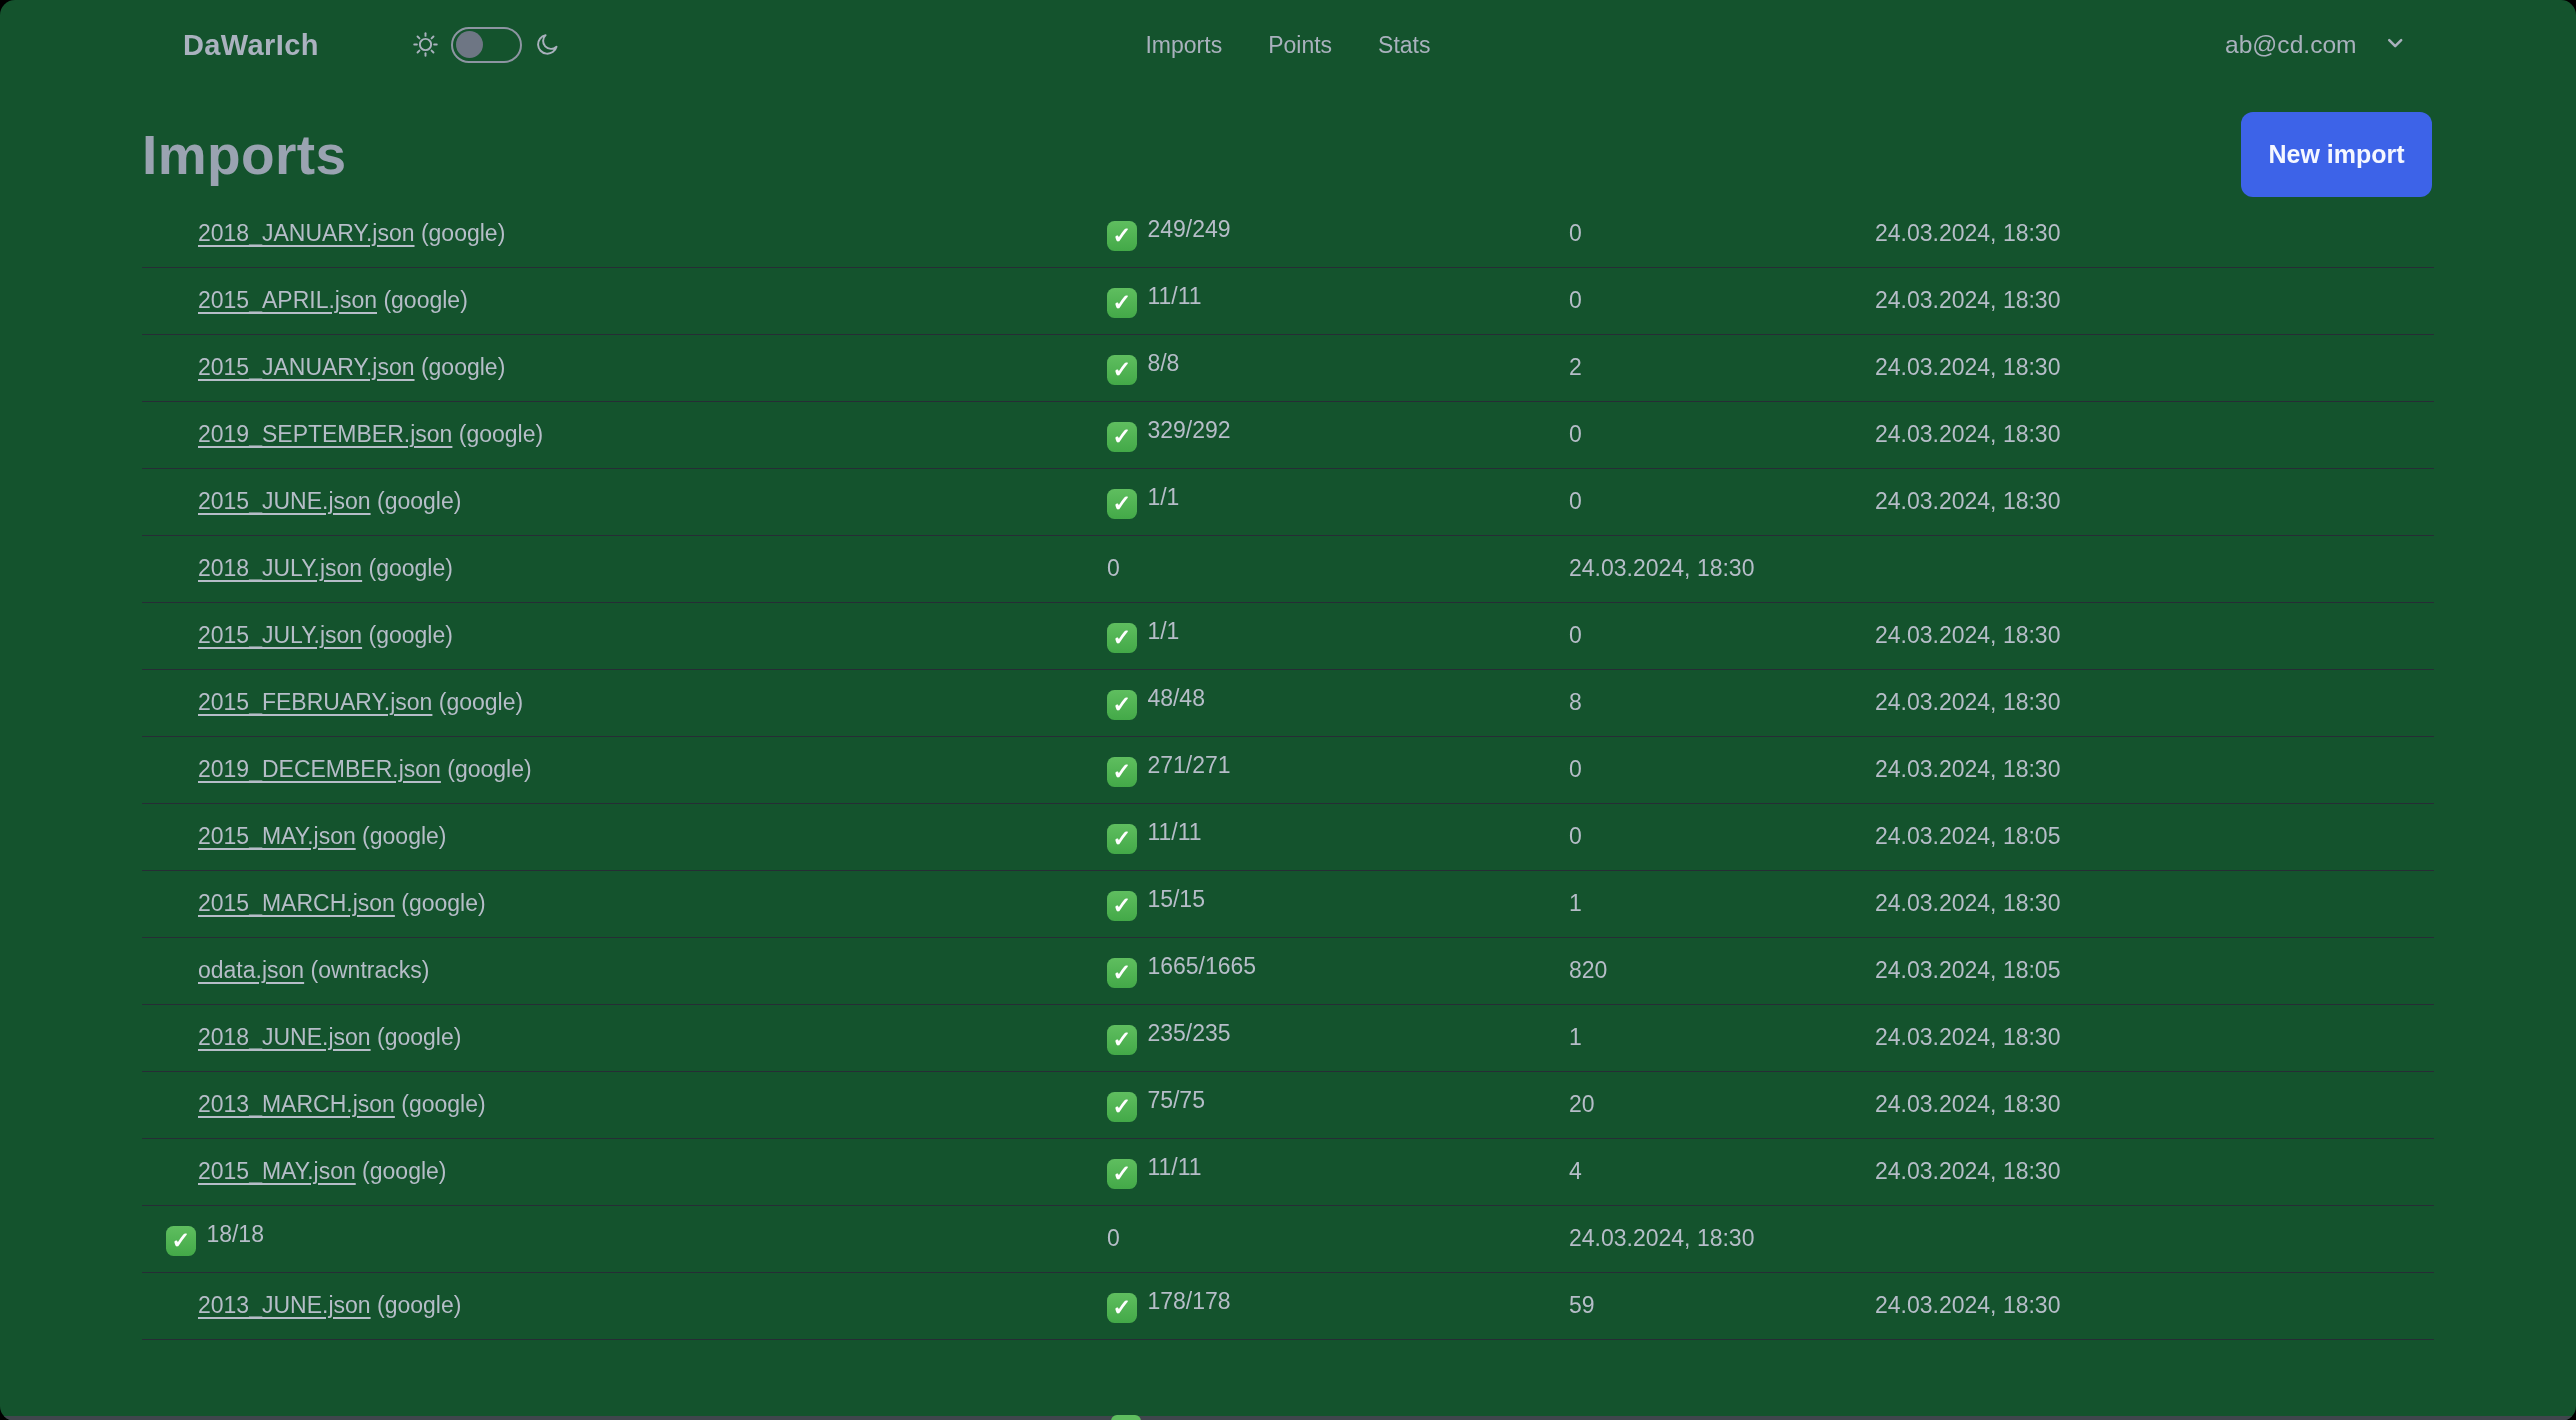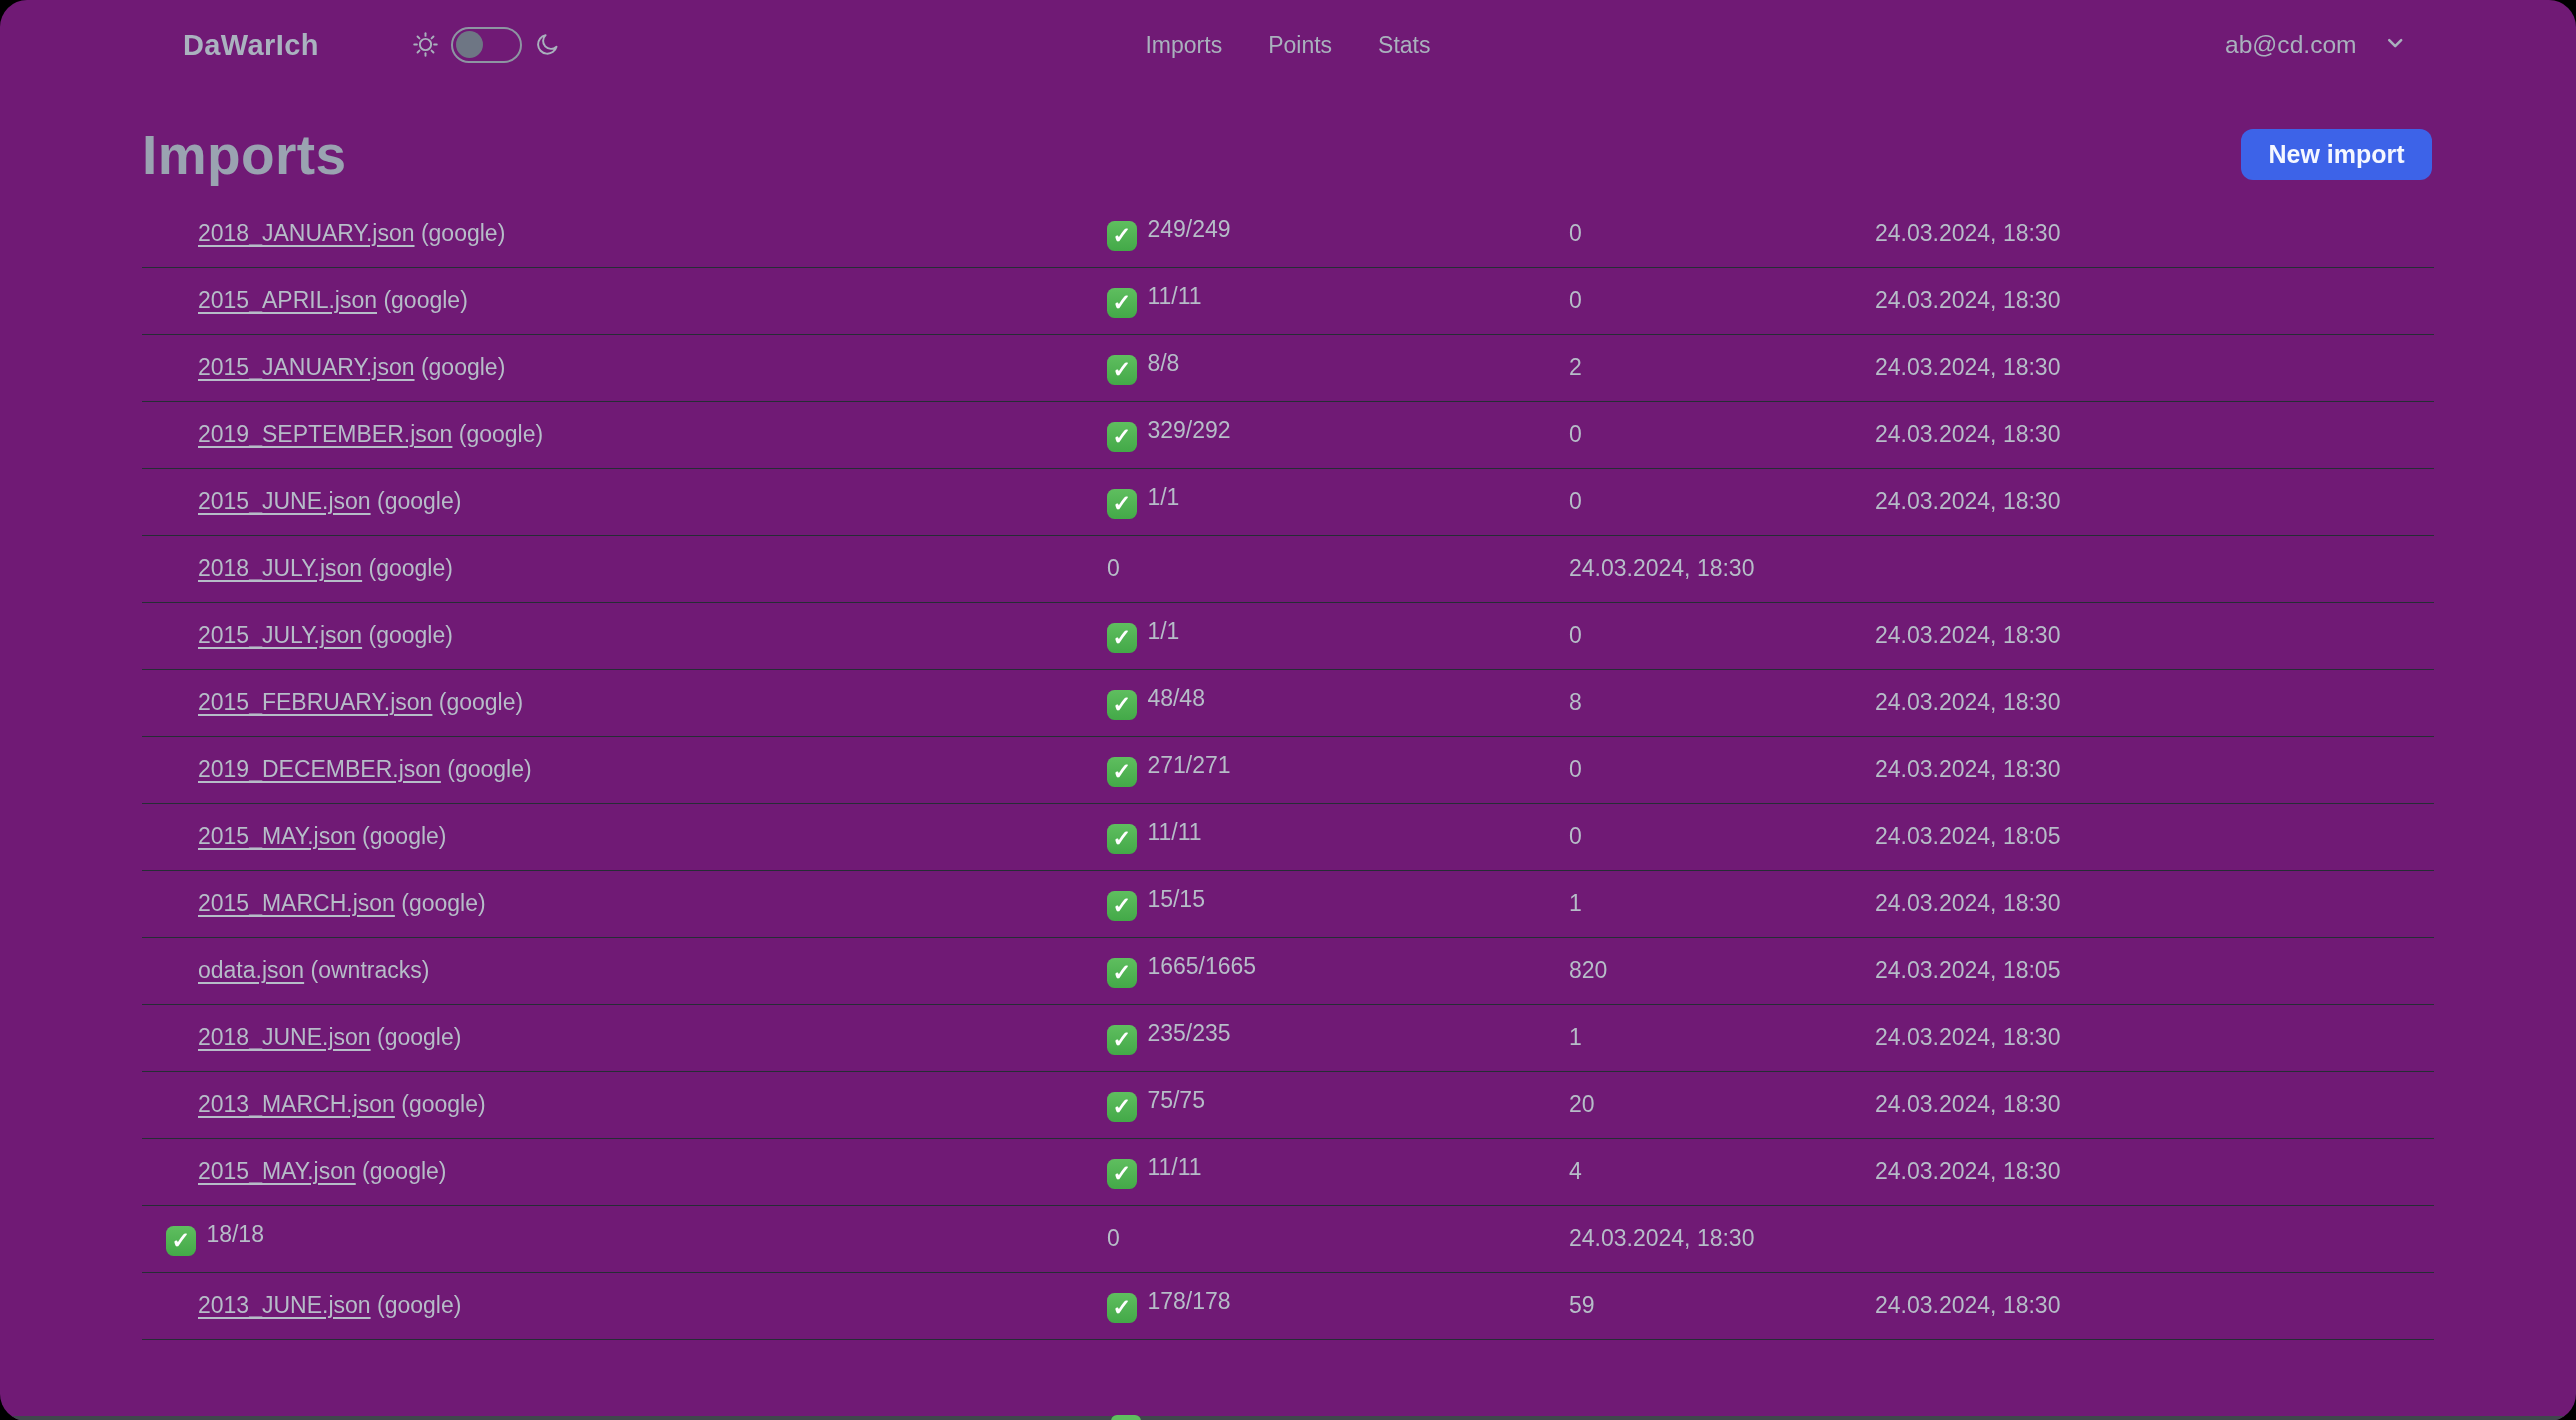--- a/index.html
+++ b/index.html
@@ -1,21 +1,21 @@
 <!DOCTYPE html>
 <html style="font-size:12px"><head>
 <meta charset="utf-8">
 <style>
   * { margin:0; padding:0; box-sizing:border-box; }
   html,body { width:2576px; height:1421px; background:#000; overflow:hidden; }
   body { font-family:"Liberation Sans", sans-serif; color:#b3bac5; }
 
   .window{
     position:relative; width:2576px; height:1421px;
-    background:#701a75; border-radius:27px; overflow:hidden;
+    background:#14532d; border-radius:15px; overflow:hidden;
   }
 
   
   .navbar{
     position:relative; height:89px; width:100%;
   }
   .brand{
     position:absolute; left:183px; top:50%; transform:translateY(-50%);
     font-size:29px; font-weight:700; color:#aab2bf; letter-spacing:0.4px;
   }
@@ -48,21 +48,21 @@
 
   
   .page-head{
     display:flex; align-items:center; justify-content:space-between;
     padding:0 144px 0 142px; margin-top:24px; height:83px;
   }
   .page-title{
     font-size:55px; font-weight:700; color:#9aa3b1; letter-spacing:0.4px;
   }
   .btn-primary{
-    width:191px; height:51px; border:none; border-radius:12px;
+    width:191px; height:85px; border:none; border-radius:12px;
     background:#3d63e8; color:#f5f7ff; font-size:25px; font-weight:700;
     font-family:"Liberation Sans", sans-serif; cursor:pointer;
   }
 
   
   .table{ margin:4.5px 142px 0 142px; }
   .t-grid{
     display:grid; grid-template-columns:965px 462px 306px 1fr;
     align-items:center;
   }

